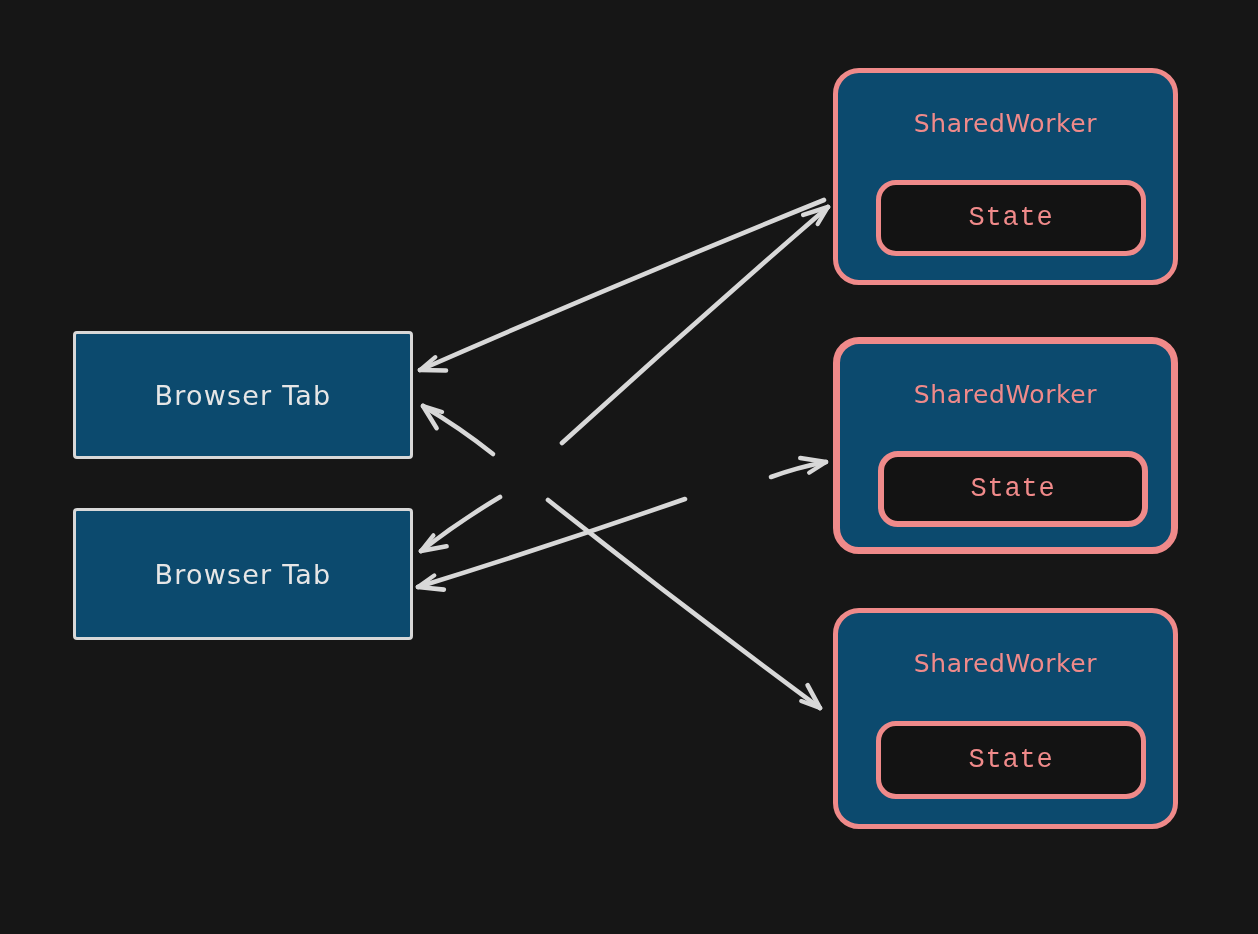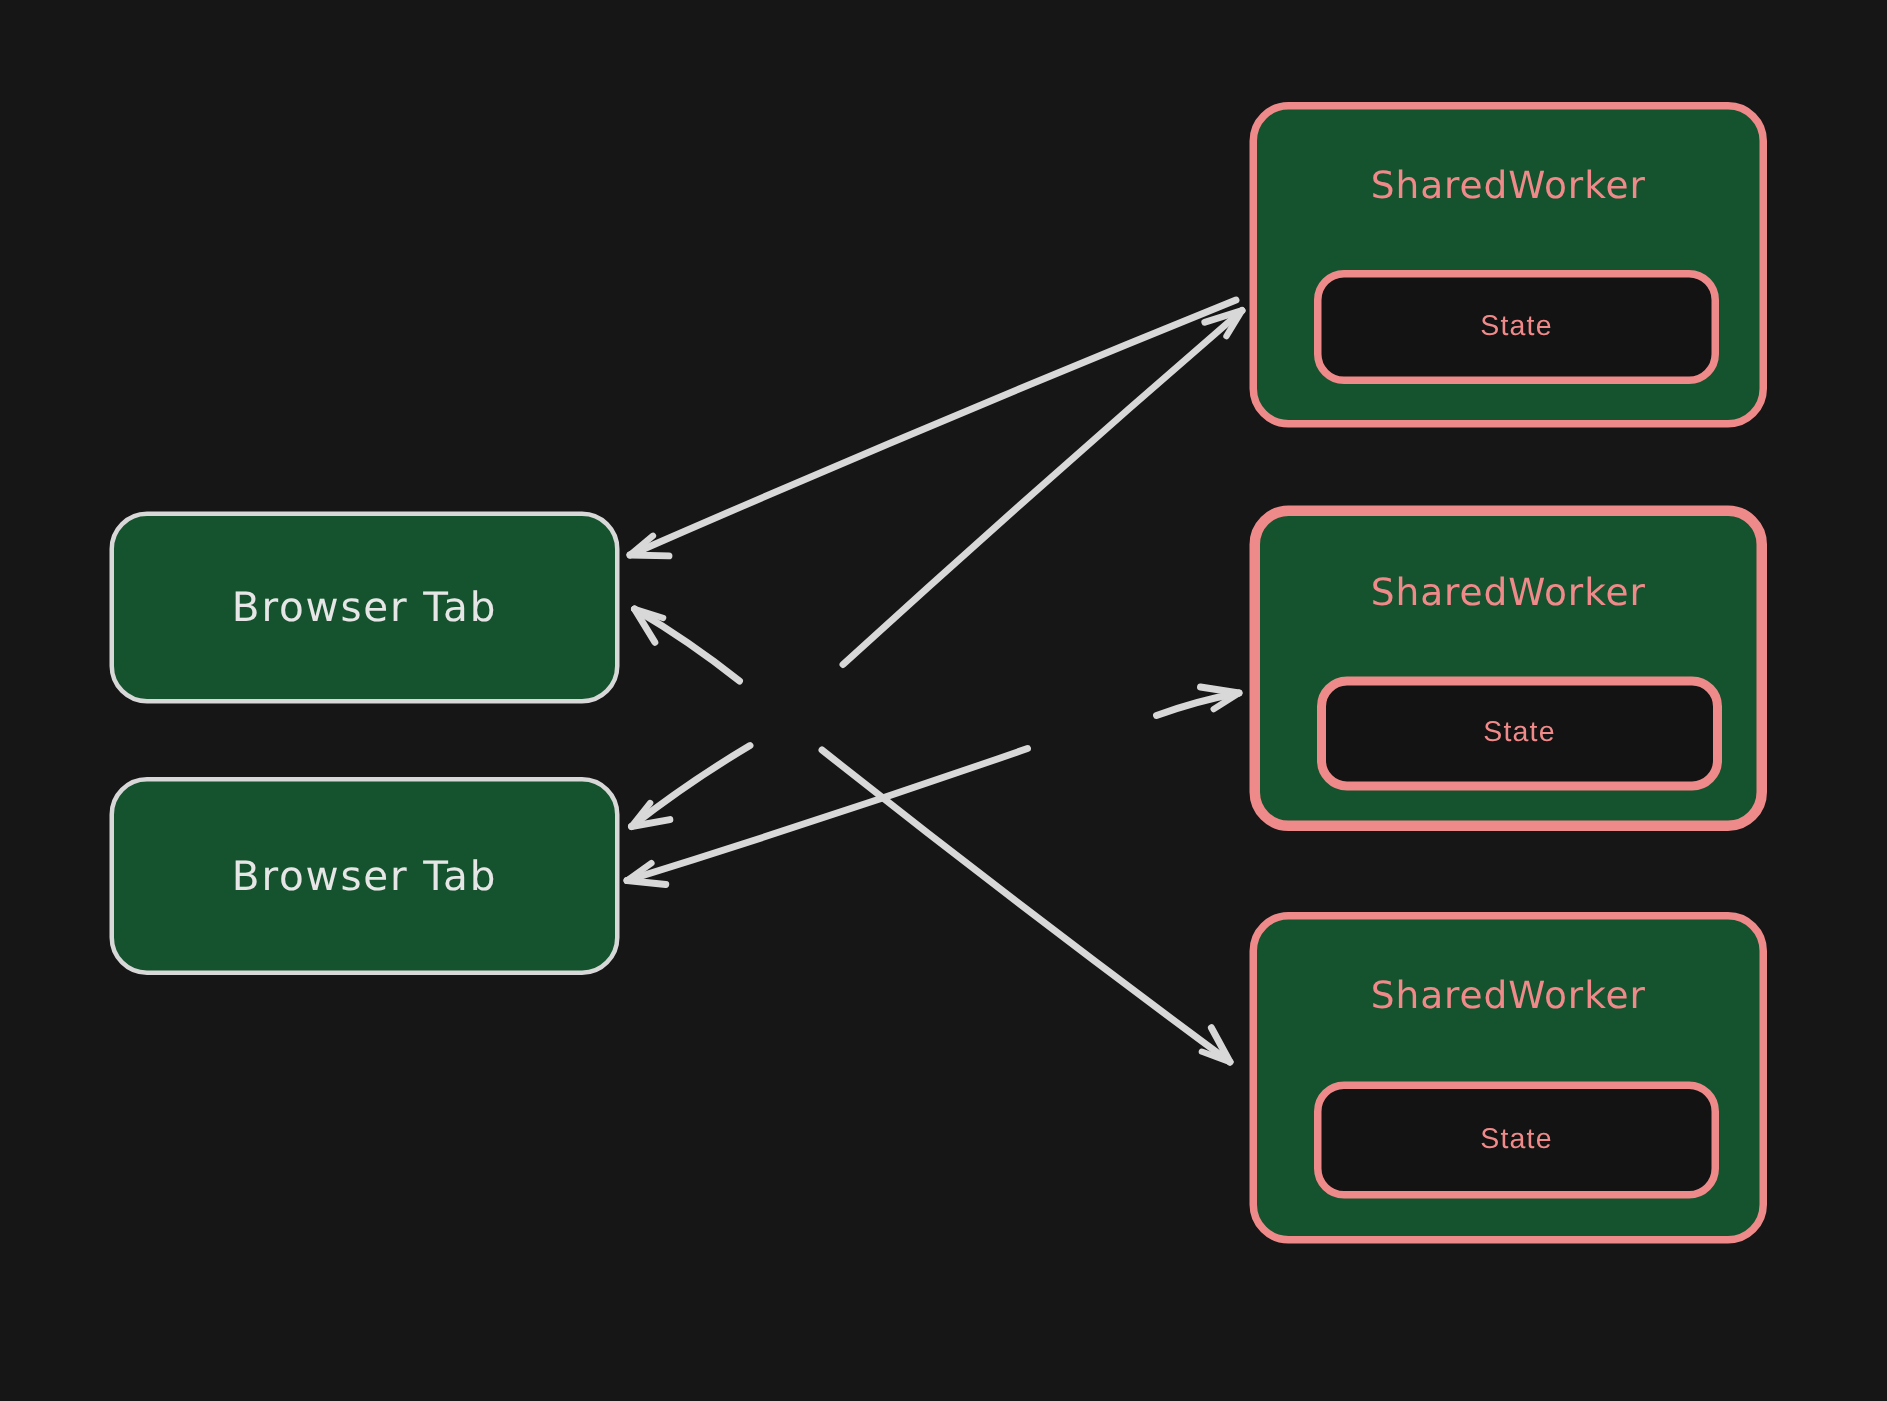--- a/index.html
+++ b/index.html
@@ -26,29 +26,28 @@
     top: 0;
     width: 1258px;
     height: 934px;
     pointer-events: none;
   }
 
   
   .node {
     position: absolute;
     box-sizing: border-box;
-    background: #14532d;
+    background: #0c4a6e;
   }
   .tab-node {
     border: 3px solid #d8d8d8;
-    border-radius: 25px;
+    border-radius: 4px;
     display: flex;
     align-items: center;
     justify-content: center;
-    margin-top: 10px;
   }
   .tab-label {
     color: #e6e6e6;
     font-family: "DejaVu Sans", sans-serif;
     font-size: 27px;
     letter-spacing: 1.2px;
     font-weight: 400;
   }
 
   .worker-node {
@@ -74,22 +73,22 @@
     border: 5px solid #ef8a8a;
     border-radius: 20px;
     background: #131313;
     display: flex;
     align-items: center;
     justify-content: center;
   }
   .state-box.thick { border-width: 6px; }
   .state-label {
     color: #f08a8a;
-    font-family: Liberation Sans, sans-serif;
-    font-size: 19px;
+    font-family: Liberation Mono, monospace;
+    font-size: 27px;
     letter-spacing: 0.8px;
   }
 
   
   .hub-label {
     position: absolute;
     color: #e8e8e8;
     font-family: "DejaVu Sans", sans-serif;
     font-size: 27px;
     white-space: nowrap;

